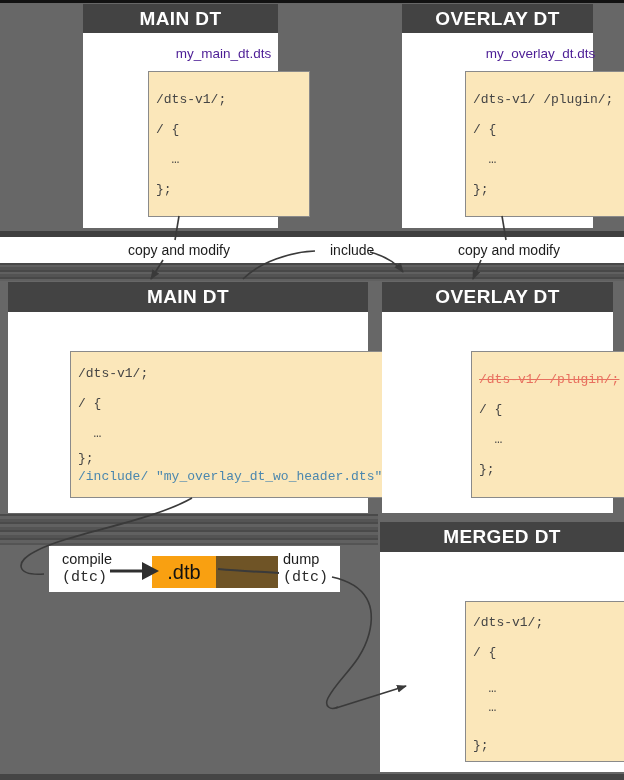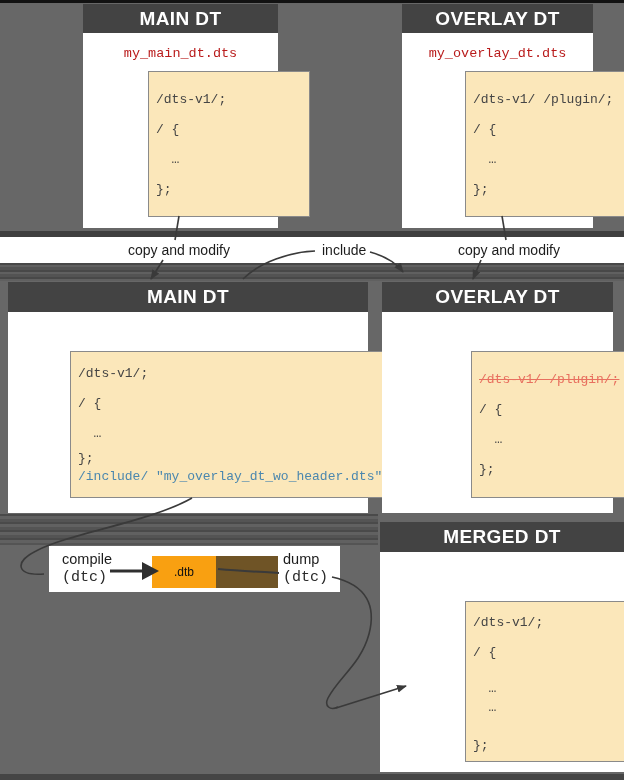--- a/index.html
+++ b/index.html
@@ -21,21 +21,21 @@
   .band2{left:49px;top:546px;width:291px;height:46px;background:#ffffff;}
 
   .band-label{position:absolute;top:0;height:40px;line-height:26px;font-size:14px;color:#1c1c1c;}
 
   
   .dtbox{position:absolute;background:#ffffff;}
   .dtbox .hdr{position:absolute;left:0;top:0;width:100%;height:29px;line-height:29px;
               background:#434343;color:#ffffff;font-weight:bold;font-size:19px;
               text-align:center;letter-spacing:.4px;}
   .dtbox .fname{position:absolute;left:0;width:100%;text-align:center;
-                font-family:Liberation Mono, monospace;font-size:13.5px;color:#b91c1c;}
+                font-family:Liberation Sans, sans-serif;font-size:13.5px;color:#4c1d95;padding-left:43px;}
   .codeblock{position:absolute;background:#fbe7ba;border:1px solid #8a8a8a;box-sizing:border-box;
              font-family:"Liberation Mono",monospace;font-size:13px;color:#454545;margin-left:48px;}
   .cl{height:30px;display:flex;align-items:center;padding-left:7px;white-space:pre;}
   .cl.blue{color:#4b87ae;height:20px;margin-top:-4px;}
   .cl.close-tight{height:24px;margin-top:-2px;}
   .cl.struck{color:#e8705f;text-decoration:line-through;}
   .cl.m-gap1{margin-top:9px;height:24px;}
   .cl.m-dots2{height:15px;}
   .cl.m-close{margin-top:16px;height:28px;}
 
@@ -63,39 +63,39 @@
   #box-merged .fname{top:52px;}
   #box-merged .codeblock{left:37px;top:79px;width:161px;height:161px;padding-top:5px;}
 
   
   .tool-label{position:absolute;font-size:14.5px;color:#1c1c1c;line-height:17px;}
   .tool-label .mono{font-family:"Liberation Mono",monospace;font-size:15px;color:#2a2a2a;}
   #lbl-compile{left:62px;top:551px;}
   #lbl-dump{left:283px;top:551px;}
   #dtb-box{left:152px;top:556px;width:64px;height:32px;background:#f9a011;
            display:flex;align-items:center;justify-content:center;
-           font-size:12px;color:#111;}
+           font-size:20px;color:#111;}
   #brown-patch{left:216px;top:556px;width:62px;height:32px;background:#6f5426;}
 
   #connectors{position:absolute;left:0;top:0;width:624px;height:780px;pointer-events:none;}
 </style>
 </head>
 <body>
 
 <div id="canvas">
 
   <div class="abs strip-top"></div>
   <div class="abs strip-a"></div>
   <div class="abs strip-b"></div>
   <div class="abs strip-c"></div>
   <div class="abs strip-bottom"></div>
 
   <div class="abs band1">
     <span class="band-label" style="left:128px;">copy and modify</span>
-    <span class="band-label" style="left:322px;">include</span>
+    <span class="band-label" style="left:330px;">include</span>
     <span class="band-label" style="left:458px;">copy and modify</span>
   </div>
 
   <div class="dtbox" id="box-main-top">
     <div class="hdr">MAIN DT</div>
     <div class="fname">my_main_dt.dts</div>
     <div class="codeblock">
       <div class="cl">/dts-v1/;</div>
       <div class="cl">/ {</div>
       <div class="cl">  …</div>

